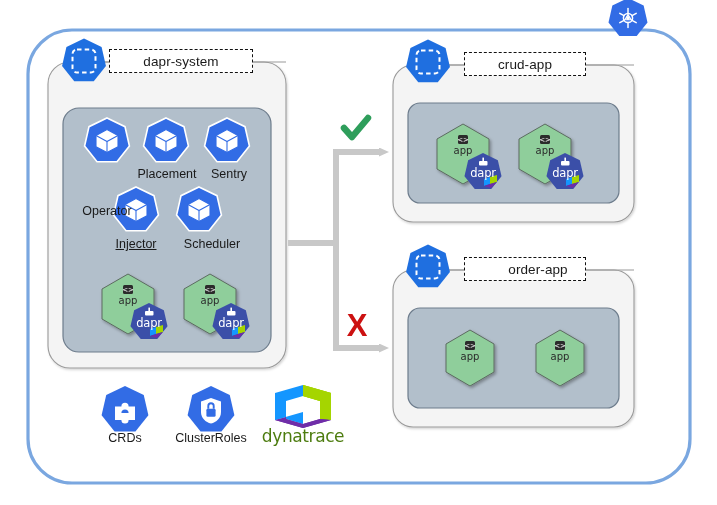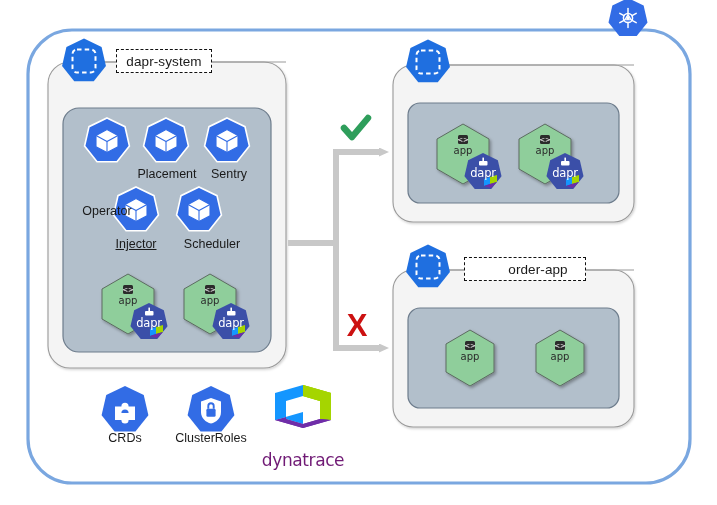--- a/index.html
+++ b/index.html
@@ -62,25 +62,24 @@
     font-size: 11.5px;
     color: #ffffff;
     text-align: center;
     transform: translateX(-50%);
     font-family: "DejaVu Sans", sans-serif;
     letter-spacing: -0.2px;
   }
   .dyna-word {
     position: absolute;
     font-size: 17px;
-    color: #701a75;
+    color: #4d7c0f;
     transform: translateX(-50%);
     font-family: "DejaVu Sans", sans-serif;
     letter-spacing: -0.4px;
-    margin-top: 24px;
   }
   .verdict {
     position: absolute;
     transform: translate(-50%, -50%);
     font-weight: bold;
   }
   .verdict-x {
     font-size: 31px;
     font-family: "Liberation Sans", sans-serif;
   }
@@ -334,22 +333,25 @@
       <path d="M 288,243 L 336,243"></path>
       <path d="M 336,243 L 336,152 L 380,152" marker-end="url(#arrowgray)"></path>
       <path d="M 336,243 L 336,348 L 380,348" marker-end="url(#arrowgray)"></path>
     </g>
 
     <g>
       <path d="M 344,128 L 352,137 L 368,118" fill="none" stroke="#2e9e5b" stroke-width="6.5" stroke-linecap="round" stroke-linejoin="round"></path>
     </g>
   </svg>
 
-  <div class="ns-title" style="left:116px; top:49px; width:96px; height:24px;">
+  <div class="ns-title" style="left:109px; top:49px; width:144px; height:24px;">
     <span>dapr-system</span>
+  </div>
+  <div class="ns-title" style="left:464px; top:52px; width:122px; height:24px;">
+    <span>crud-app</span>
   </div>
   <div class="ns-title" style="left:464px; top:257px; width:122px; height:24px;padding-left:26px;">
     <span>order-app</span>
   </div>
 
   <div class="comp-cap" style="left:107px; top:167px;margin-top:37px;">Operator</div>
   <div class="comp-cap" style="left:167px; top:167px;">Placement</div>
   <div class="comp-cap" style="left:229px; top:167px;">Sentry</div>
   <div class="comp-cap" style="left:136px; top:237px;text-decoration:underline;">Injector</div>
   <div class="comp-cap" style="left:200px; top:237px;margin-left:12px;">Scheduler</div>

